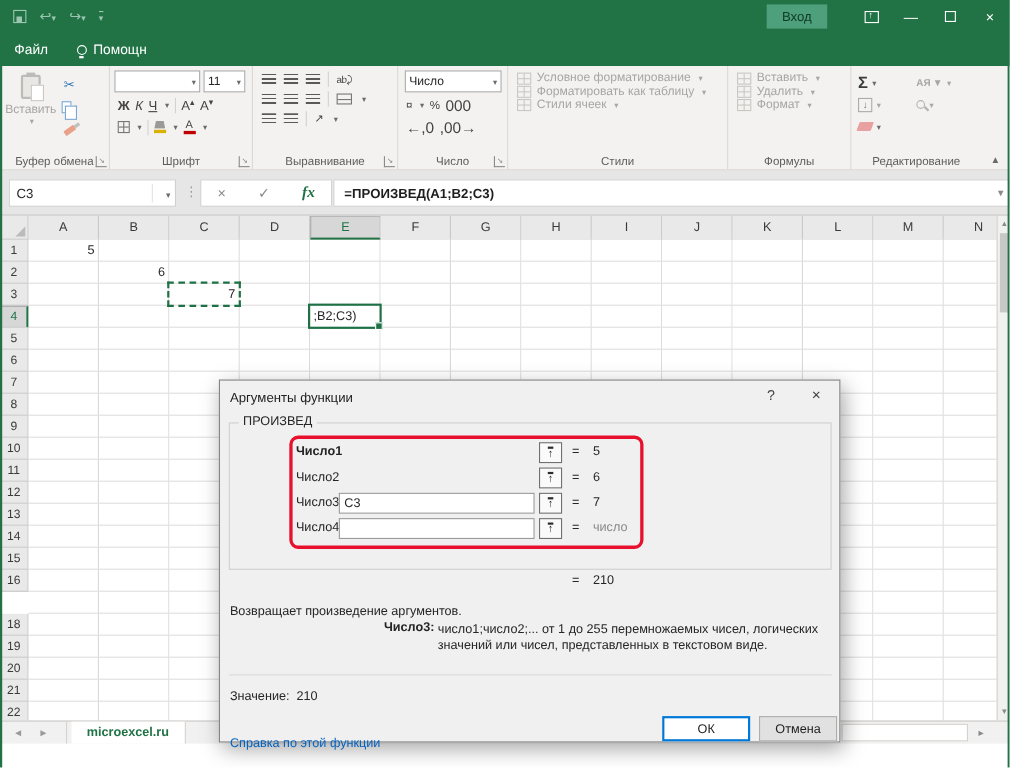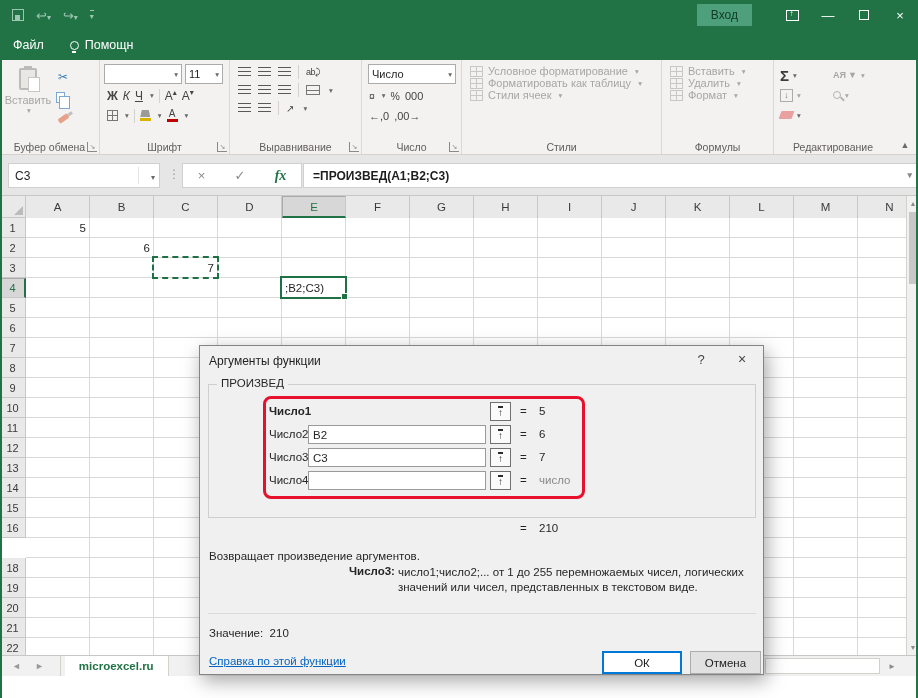--- a/index.html
+++ b/index.html
@@ -67,21 +67,21 @@
 .g-align{width:132px;display:flex;flex-direction:column;gap:4px;padding-top:5px}
 .alrow{display:flex;align-items:center;gap:7px;padding-left:4px}
 .al{width:13px;height:10px;background:repeating-linear-gradient(to bottom,#595957 0 1.4px,transparent 1.4px 3.9px)}
 .wrap{font-size:9px;color:#444;letter-spacing:-.5px}
 .mrg{width:14px;height:10px;border:1px solid #767674;background:linear-gradient(#767674,#767674) center/100% 1px no-repeat}
 .orient{font-size:10px;color:#444}
 
 .g-num{width:100px;display:flex;flex-direction:column;gap:3px}
 .nfmt{width:88px;margin-left:2px}
 .nic{font-size:10.5px;color:#444}
-.small{font-size:11px;letter-spacing:0}
+.small{font-size:14px;letter-spacing:0}
 
 .g-styles{width:200px;display:flex;flex-direction:column;gap:3px;padding-top:5px}
 .g-cells{width:112px;display:flex;flex-direction:column;gap:3px;padding-top:5px}
 .rowbtn{display:flex;align-items:center;gap:5px;font-size:11px;color:#A8A6A4;padding-left:4px;white-space:nowrap}
 .sqic{width:13px;height:11px;border:1px solid #C9C7C4;background:linear-gradient(#C9C7C4,#C9C7C4) center/100% 1px no-repeat,linear-gradient(#C9C7C4,#C9C7C4) center/1px 100% no-repeat;flex:0 0 auto}
 
 .g-edit{width:118px;display:grid;grid-template-columns:1fr 1fr;grid-auto-rows:20px;align-items:center;padding:5px 6px 16px}
 .edit-it{display:flex;align-items:center;gap:2px;font-size:13px;color:#444}
 .sigma{font-size:15px;font-weight:bold;color:#3b3b3b}
 .sort{font-size:9px;color:#A8A6A4;font-weight:bold}
@@ -157,21 +157,21 @@
 .ares{position:absolute;left:339px;top:3px}
 .muted{color:#8a8a8a}
 .totaleq{position:absolute;left:320px;top:176px}
 .totalval{position:absolute;left:339px;top:176px}
 .ddesc{position:absolute;left:9px;top:204px;color:#262626}
 .hintlab{position:absolute;left:149px;top:219px;font-weight:bold}
 .hinttxt{position:absolute;left:198px;top:219px;width:358px;line-height:15px}
 .dsep{position:absolute;left:8px;top:267px;width:548px;height:1px;background:#DADADA}
 .dvalue{position:absolute;left:9px;top:281px}
 .dvallab{font-weight:normal}
-.helplink{position:absolute;left:9px;top:309px;color:#0563C1;text-decoration:underline;cursor:pointer}
+.helplink{position:absolute;left:9px;top:324px;color:#0563C1;cursor:pointer}
 .okbtn{position:absolute;left:402px;top:305px;width:80px;height:23px;background:#fff;border:2px solid #0078D7;display:flex;align-items:center;justify-content:center;font-size:11.5px;color:#1e1e1e}
 .cancelbtn{position:absolute;left:490px;top:305px;width:71px;height:23px;background:#E1E1E1;border:1px solid #ADADAD;display:flex;align-items:center;justify-content:center;font-size:11.5px;color:#1e1e1e}
 </style>
 </head>
 <body>
 
 <div class="app">
   <div class="edge" style="left:0"></div>
   <div class="edge" style="right:0"></div>
 
@@ -781,23 +781,20 @@
     <div class="argrow" style="top:56px">
       <span class="alab b">Число1</span>
       <span class="abtn">
           <span class="upbar">↑</span>
         </span>
       <span class="aeq">=</span>
       <span class="ares">5</span>
     </div>
     <div class="argrow" style="top:79px">
       <span class="alab">Число2</span>
-      <span class="ainput">
-          <span>B2</span>
-        </span>
       <span class="abtn">
           <span class="upbar">↑</span>
         </span>
       <span class="aeq">=</span>
       <span class="ares">6</span>
     </div>
     <div class="argrow" style="top:102px">
       <span class="alab">Число3</span>
       <span class="ainput">
           <span>C3</span>

